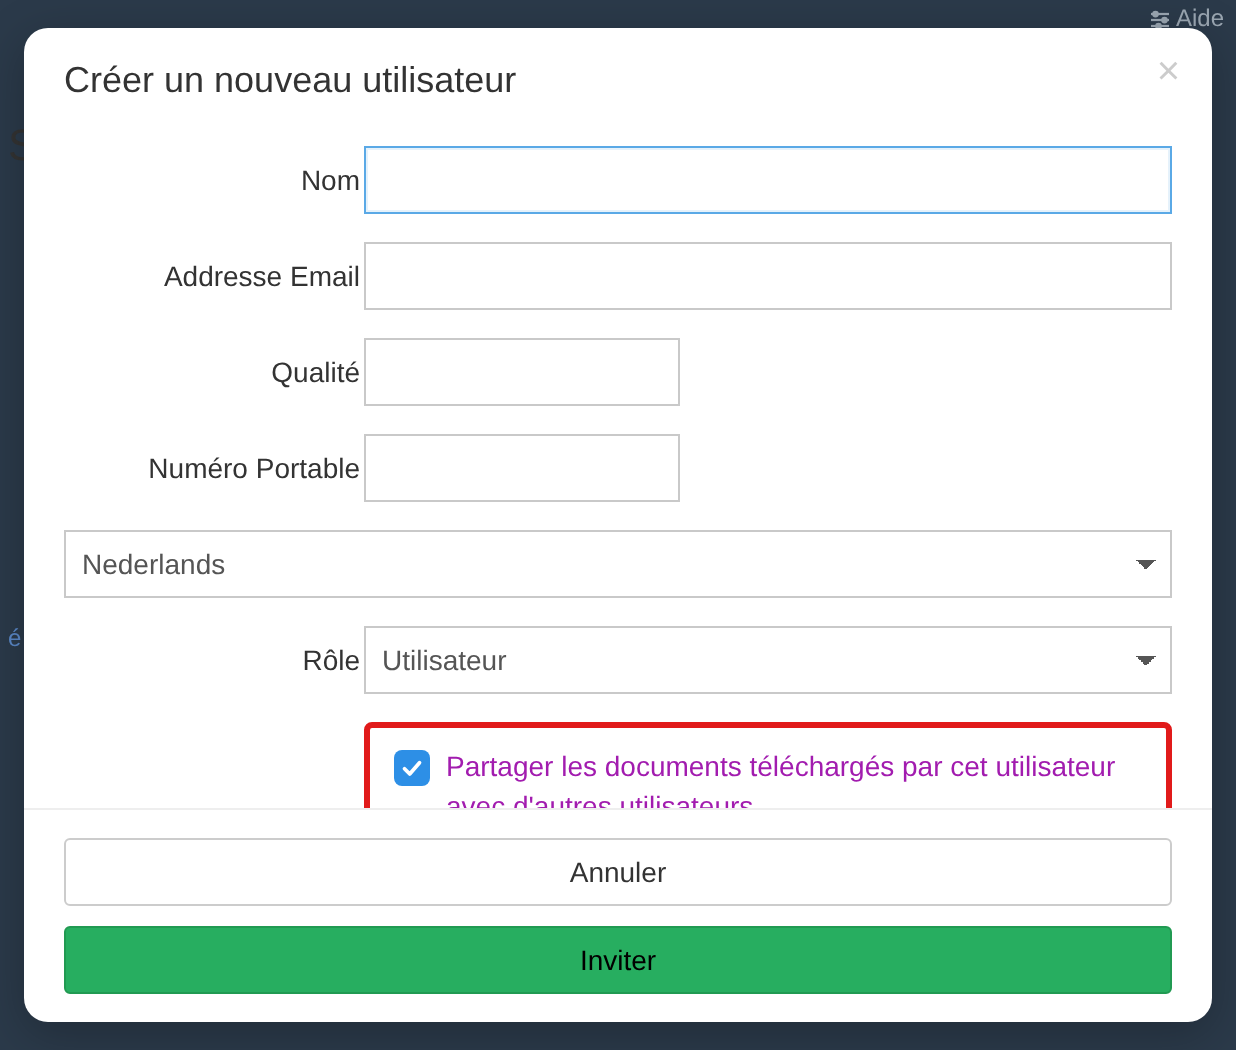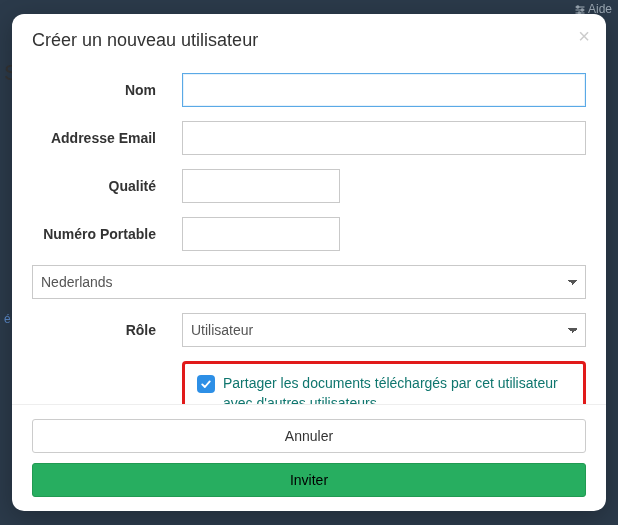--- a/index.html
+++ b/index.html
@@ -9,32 +9,32 @@
   .backdrop .help svg { vertical-align: middle; margin-right: 2px; }
   .backdrop .letter { position: absolute; top: 60px; left: 4px; color: #333; font-size: 22px; }
   .backdrop .e { position: absolute; top: 312px; left: 4px; color: #5a88c7; font-size: 12px; }
 
   .modal { position: absolute; left: 12px; right: 12px; top: 14px; bottom: 14px; background: #fff; border-radius: 12px; box-shadow: 0 6px 24px rgba(0,0,0,0.25); display: flex; flex-direction: column; }
   .modal-header { padding: 16px 20px 12px 20px; position: relative; }
   .modal-title { font-size: 18px; color: #333; font-weight: 500; }
   .close { position: absolute; top: 12px; right: 16px; color: #ccc; font-size: 20px; line-height: 1; cursor: pointer; background: none; border: none; }
   .modal-body { padding: 10px 20px 6px 20px; flex: 1; overflow: auto; }
   .form-row { display: flex; align-items: center; margin-bottom: 14px; }
-  .label { width: 150px; text-align: right; padding-right: 26px; font-size: 14px; color: #333; font-weight: 700; }
+  .label { width: 150px; text-align: right; padding-right: 2px; font-size: 14px; color: #333; font-weight: 400; }
   .field { flex: 1; }
   input.text, select.sel { height: 34px; border: 1px solid #c9c9c9; font-size: 14px; padding: 4px 8px; color: #555; font-family: inherit; background: #fff; }
   input.full, select.full { width: 100%; }
   input.short { width: 158px; }
   input.focused { border: 1px solid #5aa9e6; outline: none; box-shadow: 0 0 0 1px rgba(90,169,230,0.15) inset; }
   select.sel { appearance: none; -webkit-appearance: none; padding-right: 26px; background-image: linear-gradient(45deg, transparent 50%, #555 50%), linear-gradient(135deg, #555 50%, transparent 50%); background-position: right 12px center, right 7px center; background-size: 5px 5px, 5px 5px; background-repeat: no-repeat; }
   .highlight { border: 3px solid #e11a1a; border-radius: 4px; padding: 10px 12px; margin-left: 150px; margin-top: 4px; }
   .checkbox-row { display: flex; align-items: flex-start; gap: 8px; }
   .cb { width: 18px; height: 18px; border-radius: 4px; background: #2d8fe6; display: inline-flex; align-items: center; justify-content: center; flex: none; margin-top: 1px; cursor: pointer; }
   .cb svg { width: 12px; height: 12px; stroke: #fff; }
-  .cb-label { font-size: 14px; color: #0f766e; line-height: 1.4; }
+  .cb-label { font-size: 14px; color: #a21caf; line-height: 1.4; }
   .modal-footer { padding: 14px 20px; border-top: 1px solid #eee; display: flex; justify-content: flex-end; gap: 10px; flex-direction: column; }
   .btn { height: 34px; padding: 0 16px; font-size: 14px; border-radius: 3px; cursor: pointer; font-family: inherit; }
   .btn-default { background: #fff; border: 1px solid #ccc; color: #333; }
   .btn-primary { background: #27ae60; border: 1px solid #219a52; color: #000000; font-weight: 400; }
 </style>
 </head>
 <body>
 
 <div class="backdrop">
   <span class="help">

